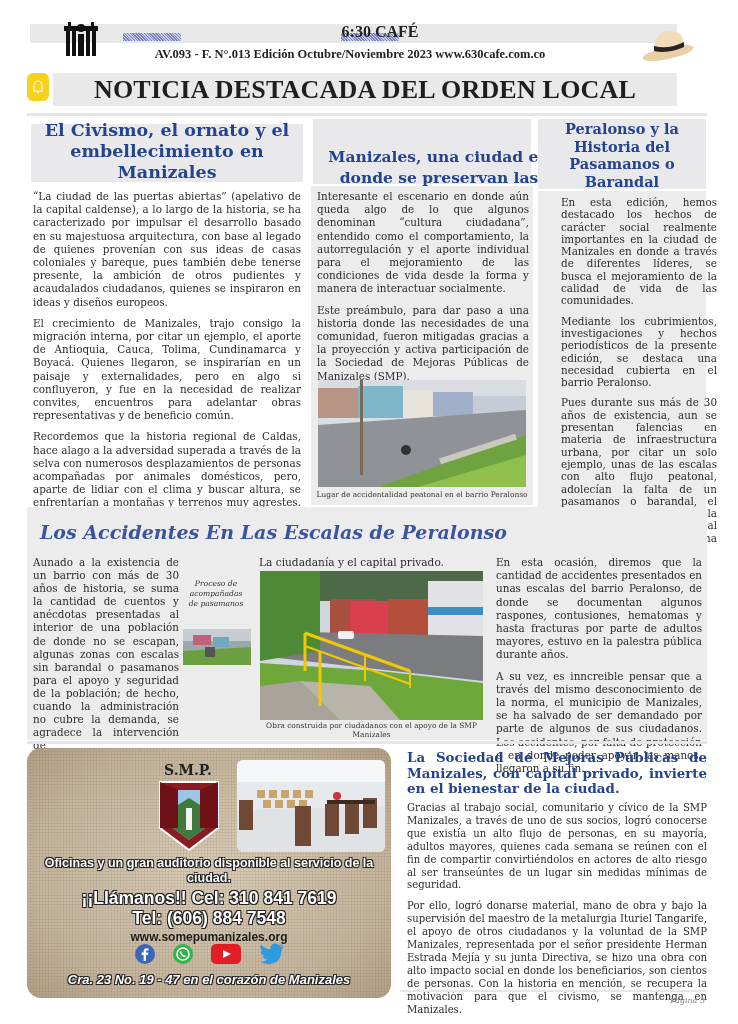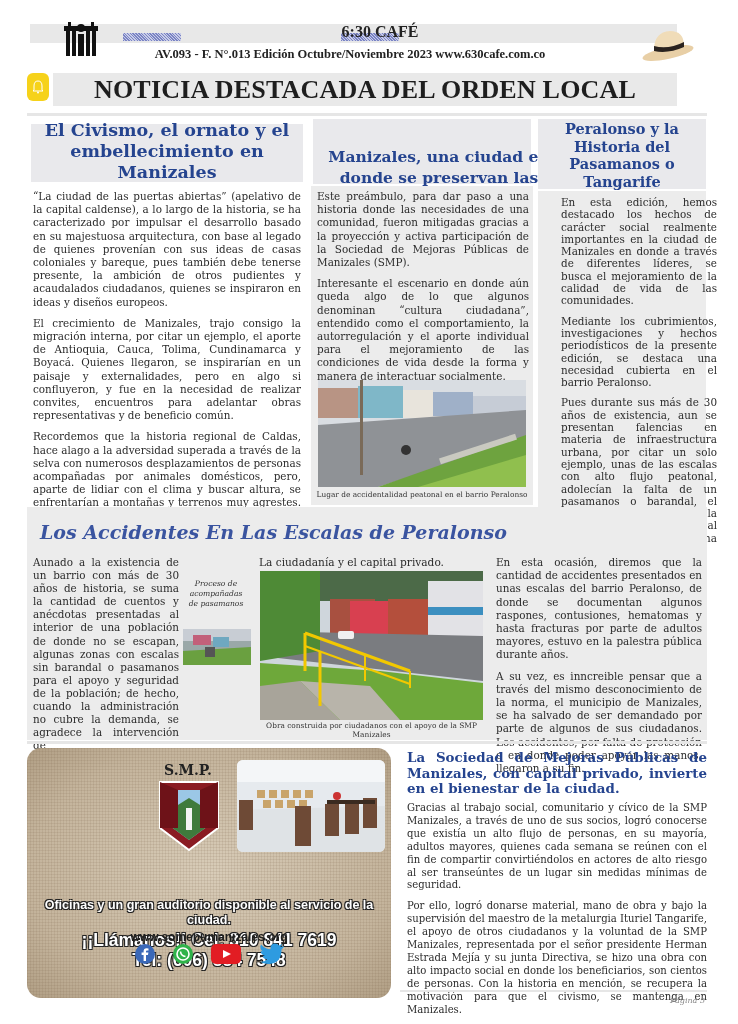--- a/index.html
+++ b/index.html
@@ -31,21 +31,21 @@
   .photo { overflow: hidden; }
   .cap { font-family: "DejaVu Serif", serif; font-size: 7.4px; text-align: center; color: #333; }
 
   .accident-title { font-family: "DejaVu Serif", serif; font-weight: bold; font-style: italic; font-size: 19px; color: #3a54a0; }
 
   .ad { left: 27px; top: 748px; width: 364px; height: 250px; border-radius: 14px; overflow: hidden;
         background:
           repeating-linear-gradient(0deg, rgba(120,95,70,0.12) 0 1px, transparent 1px 3px),
           repeating-linear-gradient(90deg, rgba(120,95,70,0.12) 0 1px, transparent 1px 3px),
           radial-gradient(ellipse at center, #d8ccb8 0%, #c4b49c 70%, #b09e84 100%); }
-  .ad-text { font-family: "Liberation Sans", sans-serif; font-weight: bold; color: #fff; text-align: center; text-shadow: 1px 1px 0 #222, -1px -1px 0 #222, 1px -1px 0 #222, -1px 1px 0 #222; margin-top: 42px; }
+  .ad-text { font-family: "Liberation Sans", sans-serif; font-weight: bold; color: #fff; text-align: center; text-shadow: 1px 1px 0 #222, -1px -1px 0 #222, 1px -1px 0 #222, -1px 1px 0 #222; }
   .ad-plain { font-family: "Liberation Sans", sans-serif; font-weight: bold; color: #222; text-align: center; }
   .smp-logo-txt { font-family: "DejaVu Serif", serif; color: #3e7d3a; letter-spacing: 0px; }
 
   .page-no { font-family: "DejaVu Serif", serif; font-style: italic; font-size: 8px; color: #888; }
 </style>
 </head>
 <body>
 
 <div class="abs hdr-bar"></div>
 <div class="abs hdr-logo">
@@ -89,43 +89,43 @@
 <div class="abs body-txt" style="left:33px; top:190px; width:268px;">
   <p>“La ciudad de las puertas abiertas” (apelativo de la capital caldense), a lo largo de la historia, se ha caracterizado por impulsar el desarrollo basado en su majestuosa arquitectura, con base al legado de quienes provenían con sus ideas de casas coloniales y bareque, pues también debe tenerse presente, la ambición de otros pudientes y acaudalados ciudadanos, quienes se inspiraron en ideas y diseños europeos.</p>
   <p>El crecimiento de Manizales, trajo consigo la migración interna, por citar un ejemplo, el aporte de Antioquia, Cauca, Tolima, Cundinamarca y Boyacá. Quienes llegaron, se inspirarían en un paisaje y externalidades, pero en algo si confluyeron, y fue en la necesidad de realizar convites, encuentros para adelantar obras representativas y de beneficio común.</p>
   <p>Recordemos que la historia regional de Caldas, hace alago a la adversidad superada a través de la selva con numerosos desplazamientos de personas acompañadas por animales domésticos, pero, aparte de lidiar con el clima y buscar altura, se enfrentarían a montañas y terrenos muy agrestes. Tiempo después, ya instalados, siempre los detalles, la belleza de las edificaciones, para unos era prioridad.</p>
 </div>
 
 <div class="abs head-box" style="left:313px; top:119px; width:218px; height:65px;"></div>
 <div class="abs h-blue" style="left:313px; top:120px; width:252px; font-size:15.5px; line-height:20.5px;margin-top:27px;">Manizales, una ciudad en donde se preservan las buenas acciones</div>
 <div class="abs grey-panel" style="left:311px; top:186px; width:222px; height:319px;"></div>
 <div class="abs body-txt" style="left:317px; top:190px; width:212px;">
+  <p>Interesante el escenario en donde aún queda algo de lo que algunos denominan “cultura ciudadana”, entendido como el comportamiento, la autorregulación y el aporte individual para el mejoramiento de las condiciones de vida desde la forma y manera de interactuar socialmente.</p>
   <p>Este preámbulo, para dar paso a una historia donde las necesidades de una comunidad, fueron mitigadas gracias a la proyección y activa participación de la Sociedad de Mejoras Públicas de Manizales (SMP).</p>
-  <p>Interesante el escenario en donde aún queda algo de lo que algunos denominan “cultura ciudadana”, entendido como el comportamiento, la autorregulación y el aporte individual para el mejoramiento de las condiciones de vida desde la forma y manera de interactuar socialmente.</p>
 </div>
 <div class="abs photo" style="left:318px; top:380px; width:208px; height:107px;">
   <svg width="208" height="107" viewBox="0 0 208 107">
     <rect width="208" height="107" fill="#d9dde2"></rect>
     <rect x="0" y="8" width="40" height="30" fill="#b89484"></rect>
     <rect x="40" y="6" width="45" height="32" fill="#7fb7c8"></rect>
     <rect x="85" y="10" width="30" height="28" fill="#e8e4dc"></rect>
     <rect x="115" y="12" width="40" height="24" fill="#9fb0c8"></rect>
     <rect x="155" y="16" width="53" height="20" fill="#c6ccd6"></rect>
     <polygon points="0,45 208,30 208,60 60,107 0,107" fill="#8f9296"></polygon>
     <polygon points="60,107 208,55 208,107" fill="#6ea33f"></polygon>
     <polygon points="100,107 208,75 208,107" fill="#90bf4e"></polygon>
     <rect x="120" y="66" width="80" height="6" fill="#c9c9c0" transform="rotate(-18 160 69)"></rect>
     <rect x="42" y="0" width="3" height="95" fill="#7a6a58"></rect>
     <circle cx="88" cy="70" r="5" fill="#333"></circle>
   </svg>
 </div>
 <div class="abs cap" style="left:313px; top:490px; width:218px;">Lugar de accidentalidad peatonal en el barrio Peralonso</div>
 
 <div class="abs head-box" style="left:538px; top:119px; width:168px; height:70px;"></div>
-<div class="abs h-blue" style="left:538px; top:120px; width:168px; font-size:14.5px; line-height:17.5px;">Peralonso y la Historia del Pasamanos o Tangarife</div>
+<div class="abs h-blue" style="left:538px; top:120px; width:168px; font-size:14.5px; line-height:17.5px;">Peralonso y la Historia del Pasamanos o Barandal</div>
 <div class="abs grey-panel" style="left:538px; top:191px; width:168px; height:322px;"></div>
 <div class="abs body-txt" style="left:561px; top:196px; width:156px; line-height:12.3px;">
   <p>En esta edición, hemos destacado los hechos de carácter social realmente importantes en la ciudad de Manizales en donde a través de diferentes líderes, se busca el mejoramiento de la calidad de vida de las comunidades.</p>
   <p>Mediante los cubrimientos, investigaciones y hechos periodísticos de la presente edición, se destaca una necesidad cubierta en el barrio Peralonso.</p>
   <p>Pues durante sus más de 30 años de existencia, aun se presentan falencias en materia de infraestructura urbana, por citar un solo ejemplo, unas de las escalas con alto flujo peatonal, adolecían la falta de un pasamanos o barandal, el cual, fue solicitado a la administración municipal durante años sin obtener una respuesta positiva.</p>
 </div>
 
 <div class="abs grey-panel" style="left:27px; top:507px; width:680px; height:233px;"></div>
 <div class="abs accident-title" style="left:40px; top:521px; width:500px;">Los Accidentes En Las Escalas de Peralonso</div>
 <div class="abs body-txt" style="left:33px; top:556px; width:146px; line-height:13.1px; text-align: justify;">Aunado a la existencia de un barrio con más de 30 años de historia, se suma la cantidad de cuentos y anécdotas presentadas al interior de una población de donde no se escapan, algunas zonas con escalas sin barandal o pasamanos para el apoyo y seguridad de la población; de hecho, cuando la administración no cubre la demanda, se agradece la intervención de</div>

